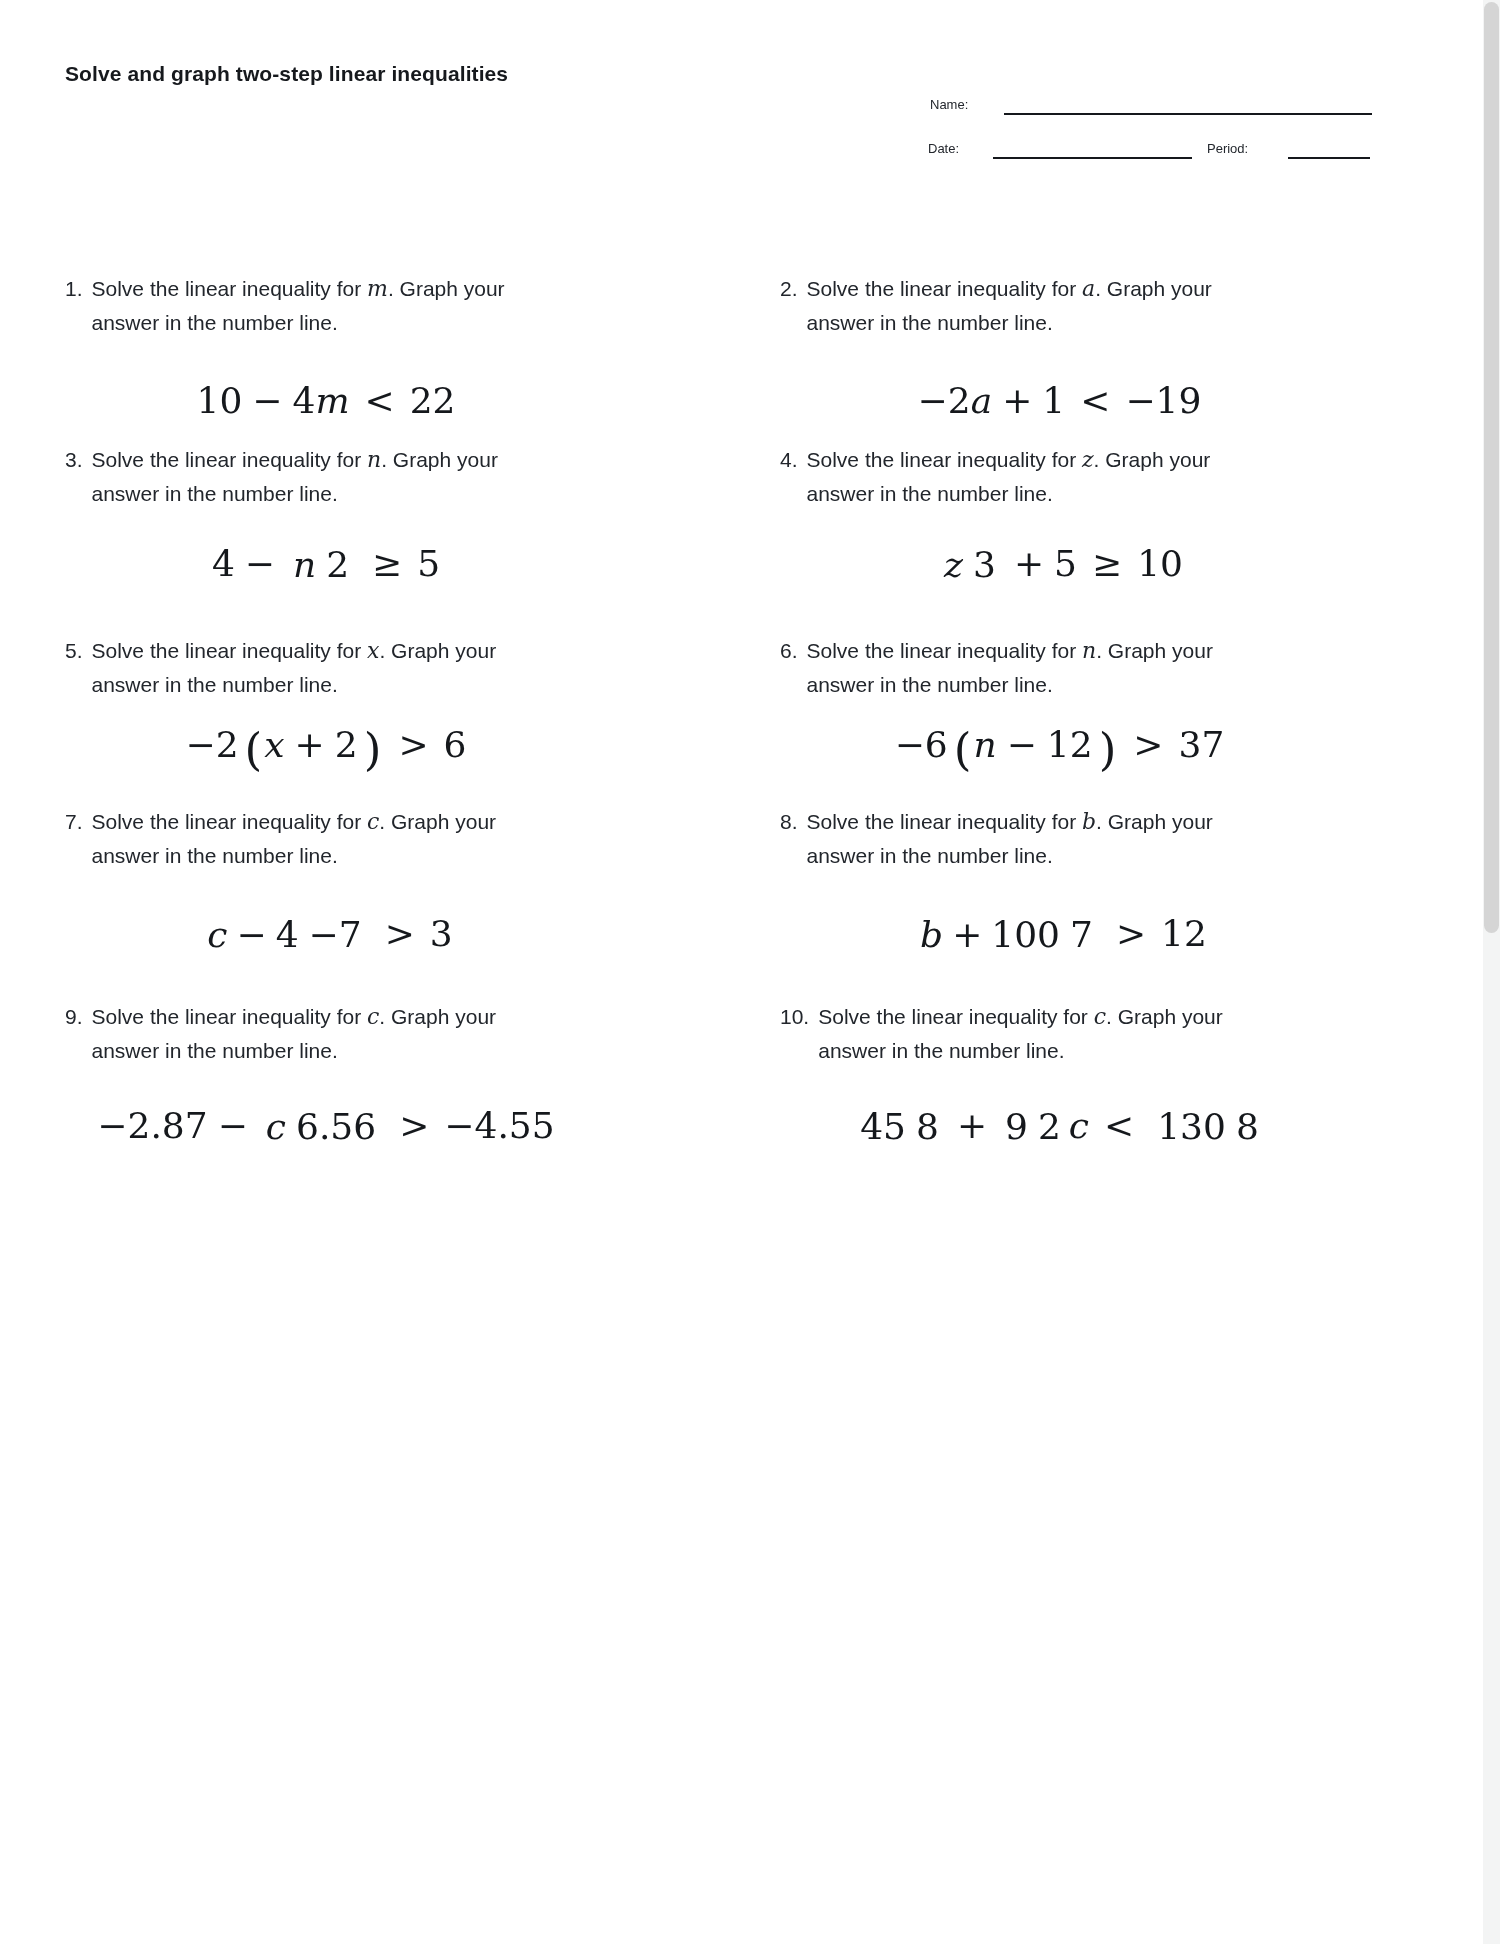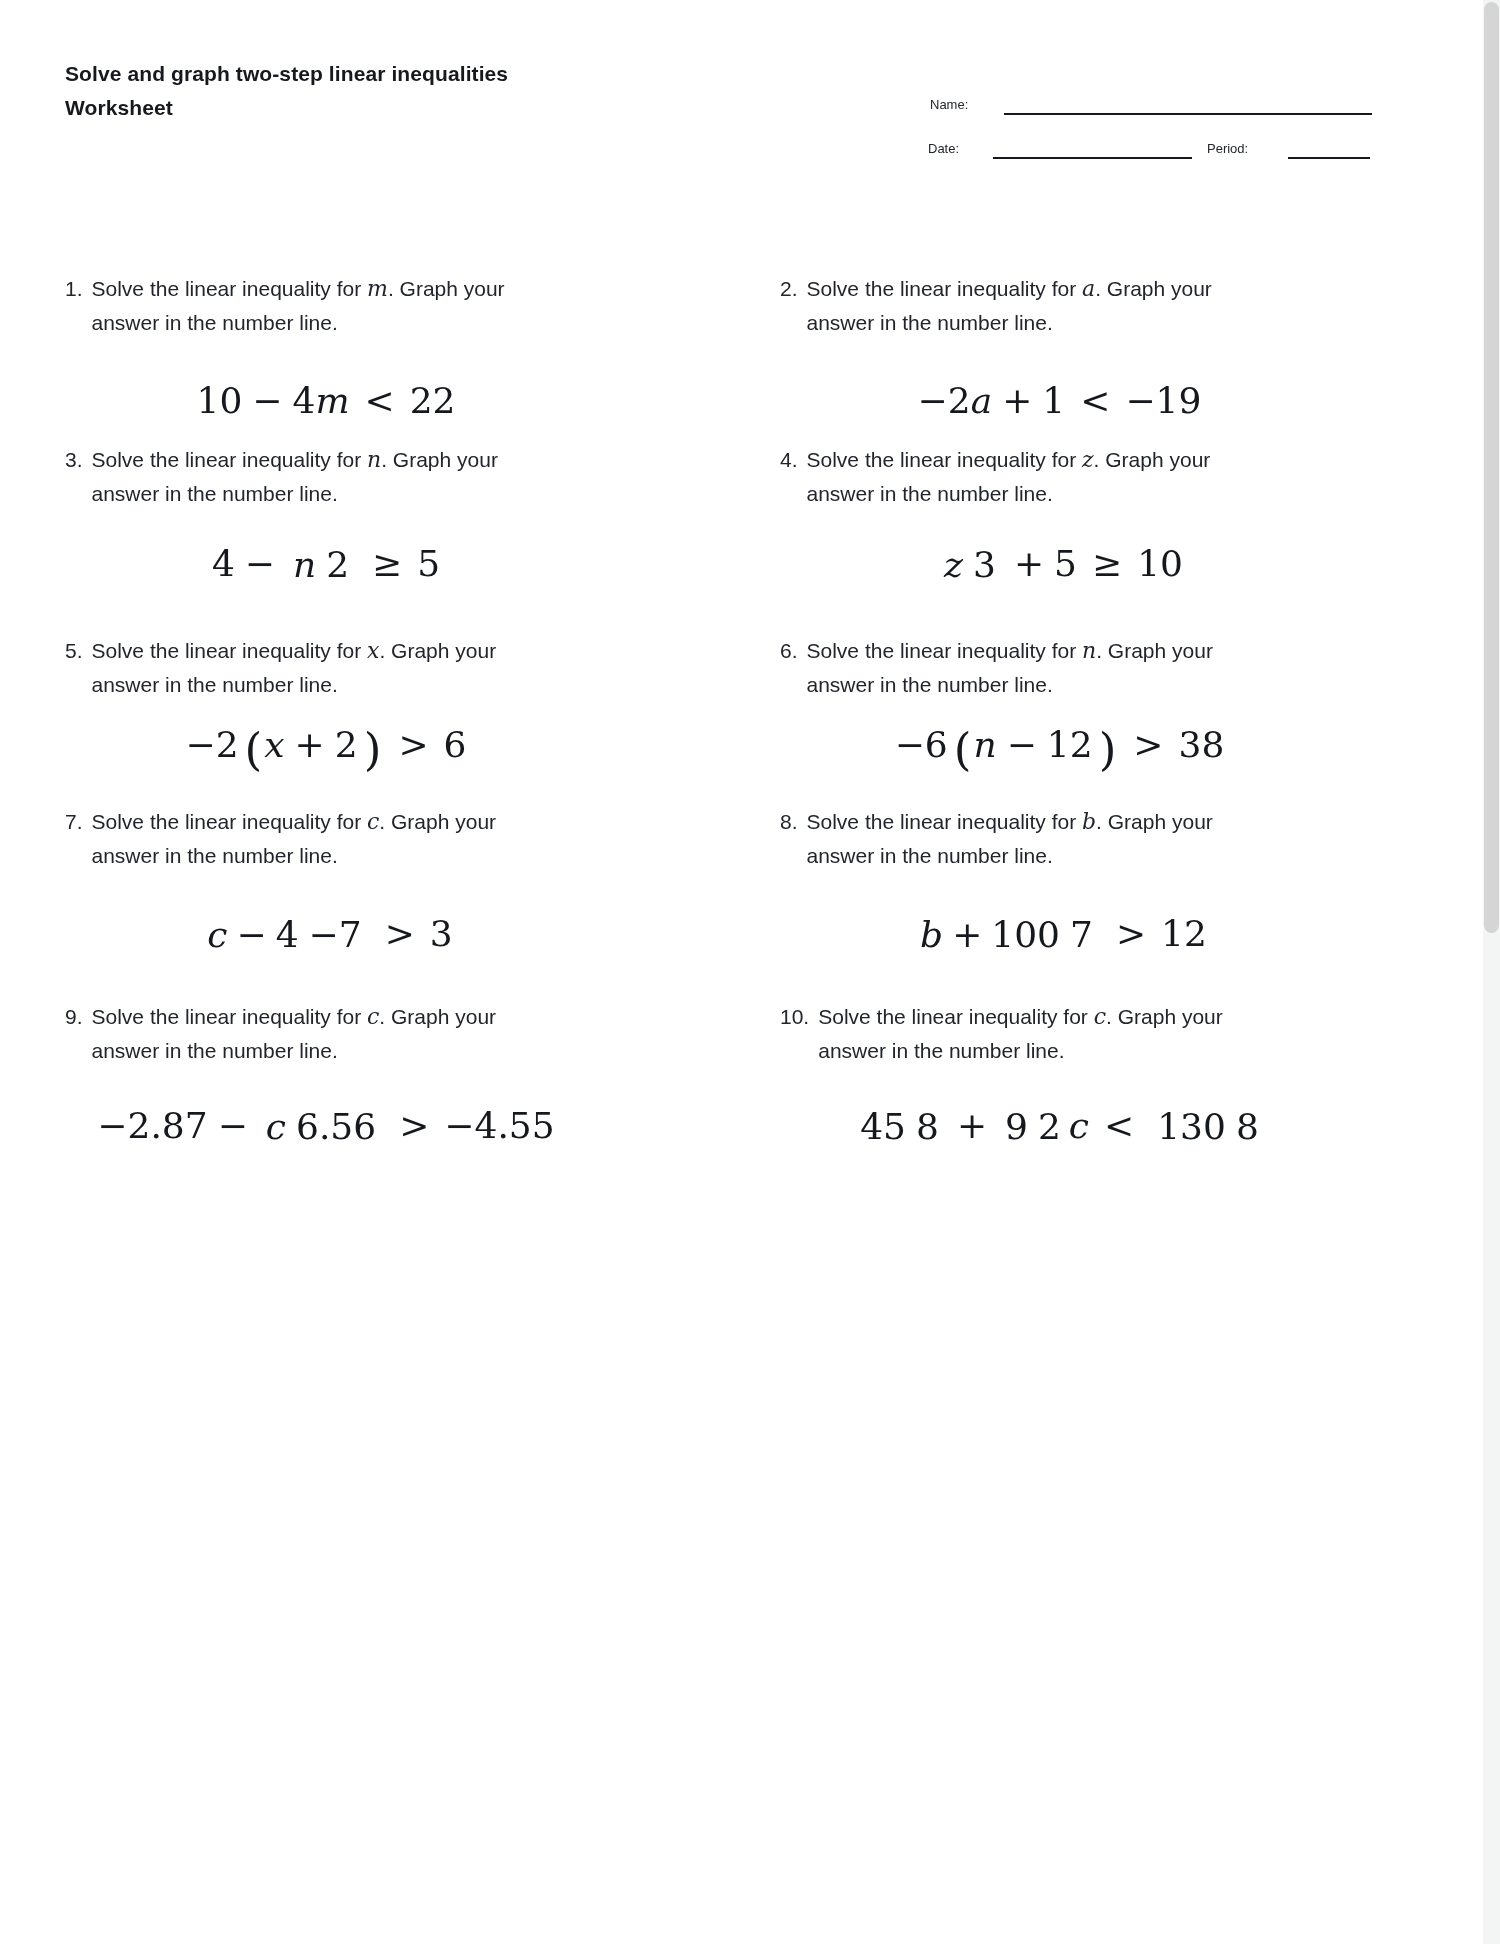--- a/index.html
+++ b/index.html
@@ -83,21 +83,20 @@
   .scroll-thumb{
     position:absolute;right:1px;top:2px;width:15px;height:931px;
     background:#d5d5d5;border-radius:8px;
   }
 </style>
 </head>
 <body>
 
 <div class="title">
   <div>Solve and graph two-step linear inequalities</div>
-  <div>Worksheet</div>
 </div>
 
 <span class="flabel" id="name-label">Name:</span>
 <span class="fline" id="name-line"></span>
 <span class="flabel" id="date-label">Date:</span>
 <span class="fline" id="date-line"></span>
 <span class="flabel" id="period-label">Period:</span>
 <span class="fline" id="period-line"></span>
 
 <div id="problems">
@@ -188,21 +187,21 @@
     </div>
     <div class="eqwrap">
       <div class="eq">
           <span class="tok-n">−6</span>
           <span class="tok-p">(</span>
           <span class="tok-v">n</span>
           <span class="tok-o">−</span>
           <span class="tok-n">12</span>
           <span class="tok-p">)</span>
           <span class="tok-r">&gt;</span>
-          <span class="tok-n">38</span>
+          <span class="tok-n">37</span>
         </div>
     </div>
   </div>
     <div class="prob col-left row4">
     <div class="stmt">
       <span class="pnum">7.</span>
       <span class="ptext">Solve the linear inequality for <i class="mvar">c</i>. Graph your<span class="line2">answer in the number line.</span></span>
     </div>
     <div class="eqwrap">
       <div class="eq">

